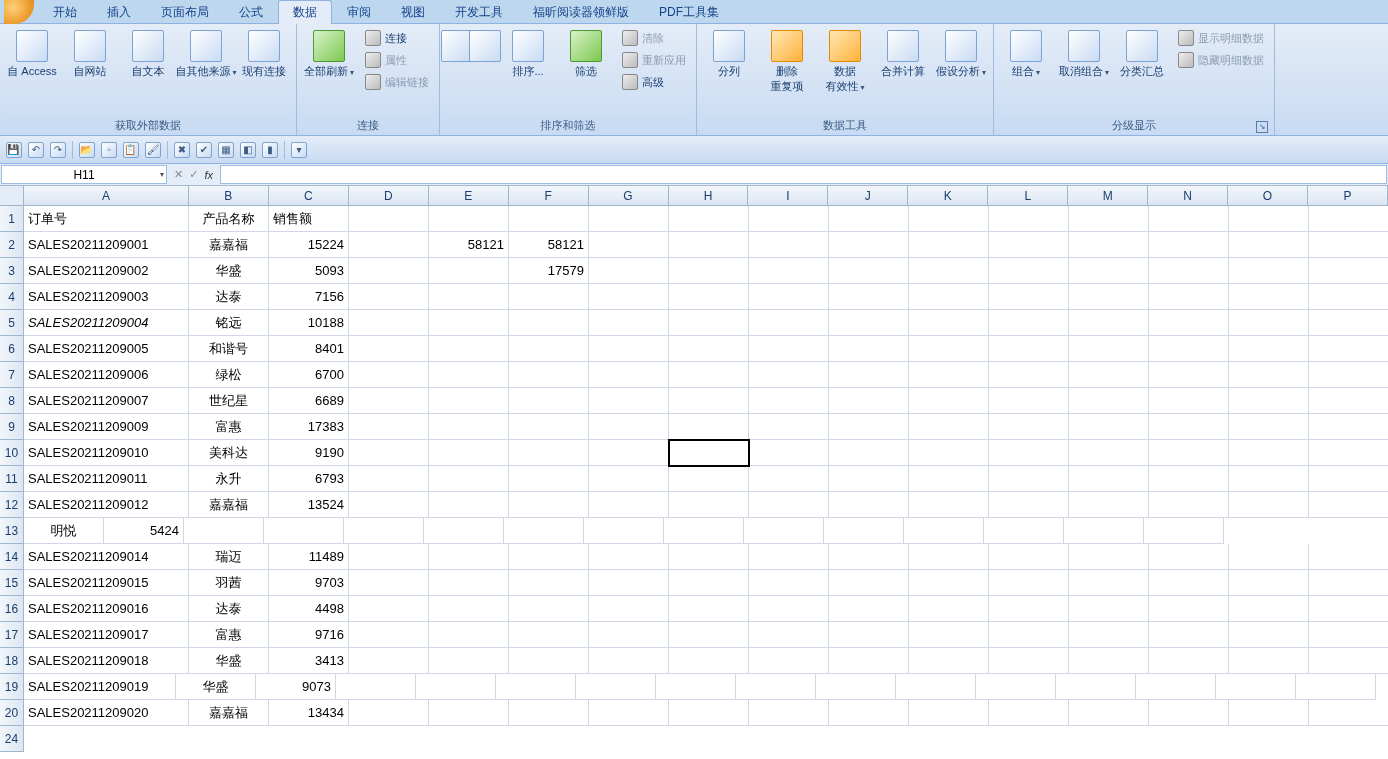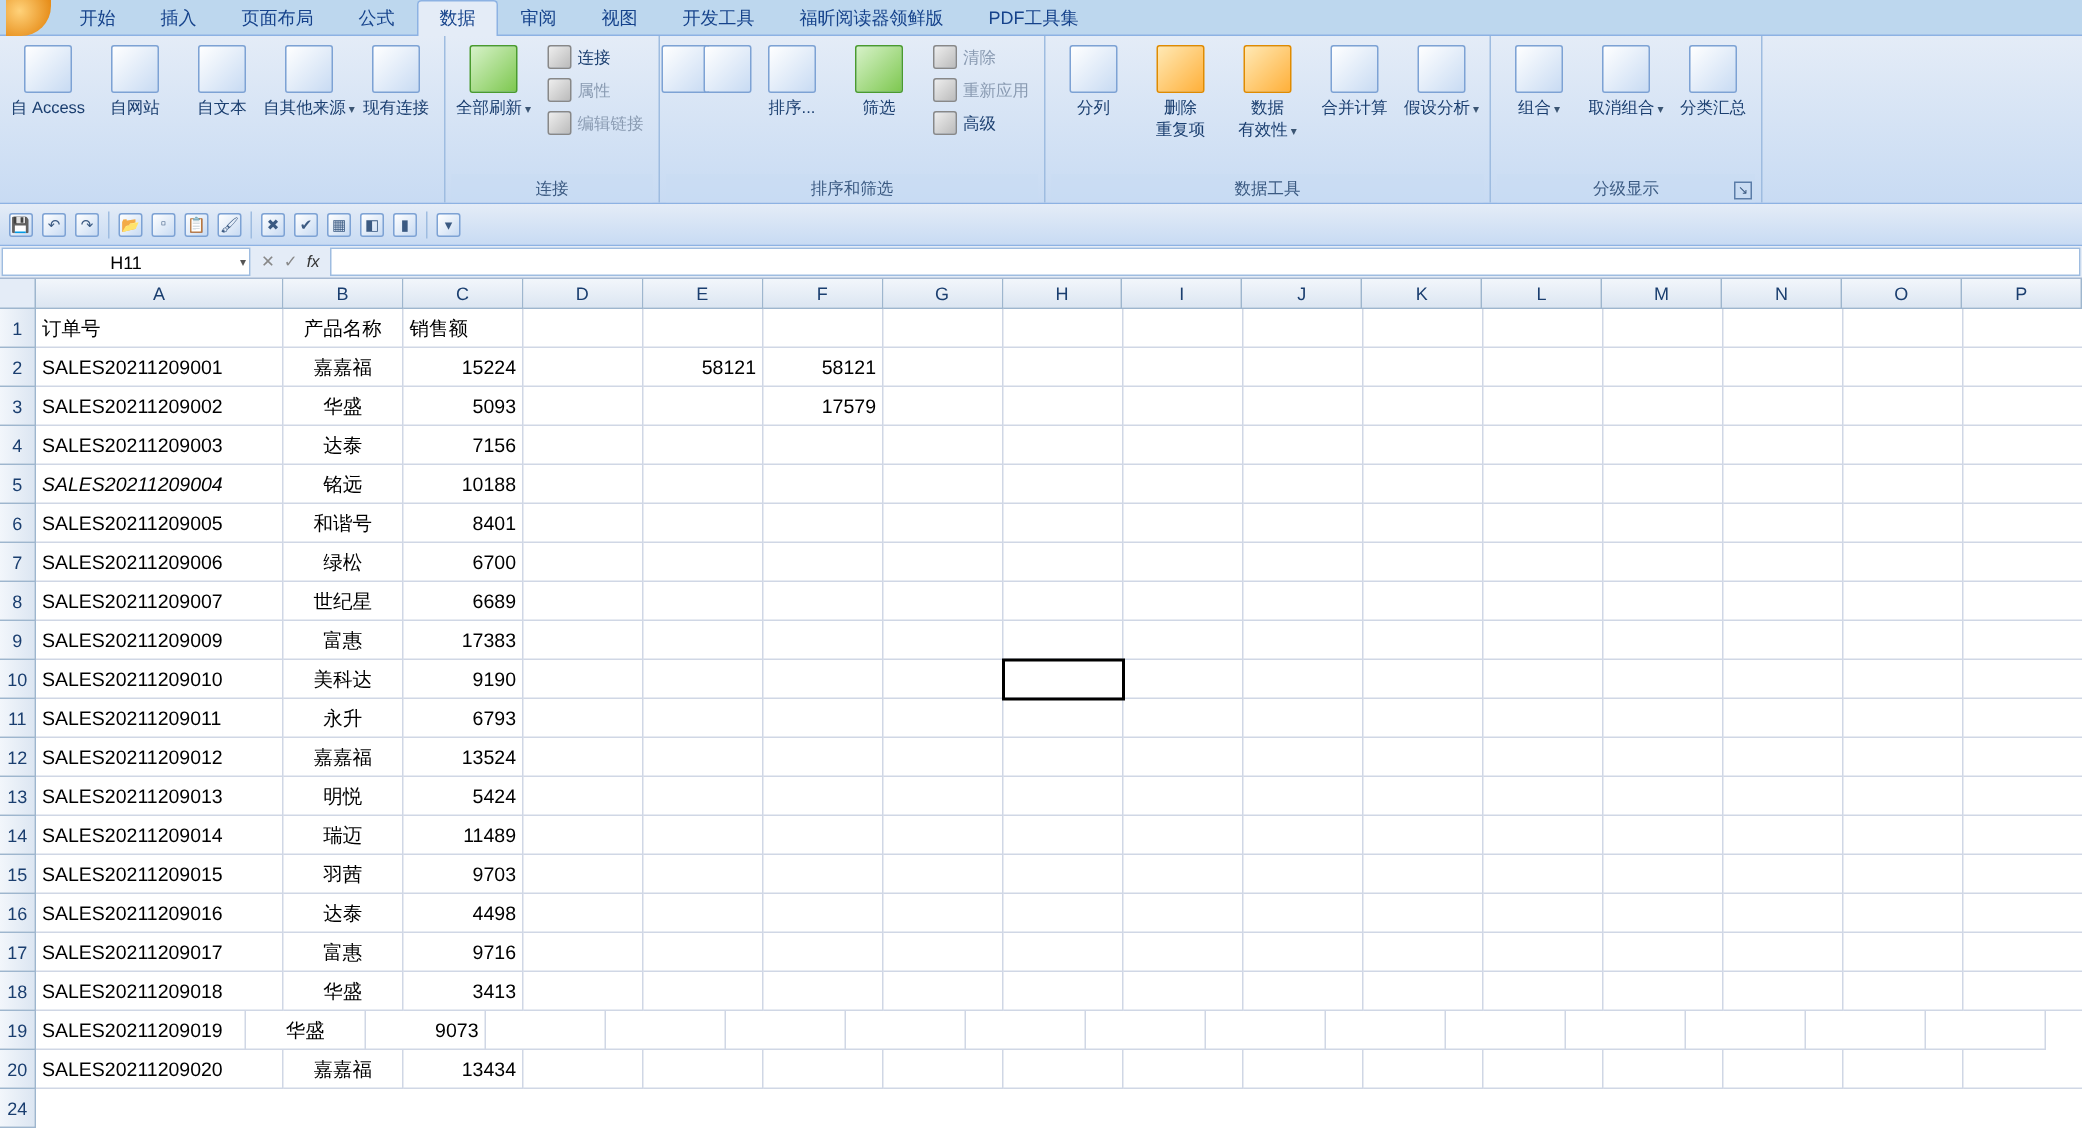--- a/index.html
+++ b/index.html
@@ -94,20 +94,21 @@
         </div>
         <div class="btn-lg">
           <span class="ic"></span>
           <span class="arr" style="white-space: pre;">自其他来源</span>
         </div>
         <div class="btn-lg">
           <span class="ic"></span>
           <span style="white-space: pre; text-align: center;">现有连接</span>
         </div>
       </div>
+      <div class="group-label">获取外部数据</div>
     </div>
     <div class="group">
       <div class="group-body">
         <div class="btn-lg">
           <span class="ic green"></span>
           <span class="arr" style="white-space: pre;">全部刷新</span>
         </div>
         <div class="vstack">
           <div class="btn-sm">
             <span class="ic grey"></span>
@@ -191,20 +192,30 @@
           <span class="ic"></span>
           <span class="arr" style="white-space: pre;">组合</span>
         </div>
         <div class="btn-lg">
           <span class="ic"></span>
           <span class="arr" style="white-space: pre;">取消组合</span>
         </div>
         <div class="btn-lg">
           <span class="ic"></span>
           <span style="white-space: pre;">分类汇总</span>
+        </div>
+        <div class="vstack">
+          <div class="btn-sm dis">
+            <span class="ic grey"></span>
+            <span>显示明细数据</span>
+          </div>
+          <div class="btn-sm dis">
+            <span class="ic grey"></span>
+            <span>隐藏明细数据</span>
+          </div>
         </div>
       </div>
       <div class="group-label">分级显示<span class="dialog-launcher">↘</span></div>
     </div>
   </div>
 
 <div class="qat" id="qat">
     <div class="q">
       <span class="ic" style="width: 16px; height: 16px;">💾</span>
     </div>
@@ -516,21 +527,20 @@
         <div class="cell" style="width: 80px;"></div>
         <div class="cell" style="width: 80px;"></div>
         <div class="cell" style="width: 80px;"></div>
         <div class="cell" style="width: 80px;"></div>
         <div class="cell" style="width: 80px;"></div>
         <div class="cell" style="width: 80px;"></div>
         <div class="cell" style="width: 80px;"></div>
         <div class="cell" style="width: 80px;"></div>
       </div>
       <div class="row">
-        <div class="cell" style="width: 165px;">SALES20211209013</div>
         <div class="cell ctr" style="width: 80px;">明悦</div>
         <div class="cell num" style="width: 80px;">5424</div>
         <div class="cell" style="width: 80px;"></div>
         <div class="cell" style="width: 80px;"></div>
         <div class="cell" style="width: 80px;"></div>
         <div class="cell" style="width: 80px;"></div>
         <div class="cell" style="width: 80px;"></div>
         <div class="cell" style="width: 80px;"></div>
         <div class="cell" style="width: 80px;"></div>
         <div class="cell" style="width: 80px;"></div>
@@ -624,21 +634,21 @@
         <div class="cell" style="width: 80px;"></div>
         <div class="cell" style="width: 80px;"></div>
         <div class="cell" style="width: 80px;"></div>
         <div class="cell" style="width: 80px;"></div>
         <div class="cell" style="width: 80px;"></div>
         <div class="cell" style="width: 80px;"></div>
         <div class="cell" style="width: 80px;"></div>
         <div class="cell" style="width: 80px;"></div>
       </div>
       <div class="row">
-        <div class="cell" style="width: 140px;">SALES20211209019</div>
+        <div class="cell" style="width: 152px;">SALES20211209019</div>
         <div class="cell ctr" style="width: 80px;">华盛</div>
         <div class="cell num" style="width: 80px;">9073</div>
         <div class="cell" style="width: 80px;"></div>
         <div class="cell" style="width: 80px;"></div>
         <div class="cell" style="width: 80px;"></div>
         <div class="cell" style="width: 80px;"></div>
         <div class="cell" style="width: 80px;"></div>
         <div class="cell" style="width: 80px;"></div>
         <div class="cell" style="width: 80px;"></div>
         <div class="cell" style="width: 80px;"></div>

